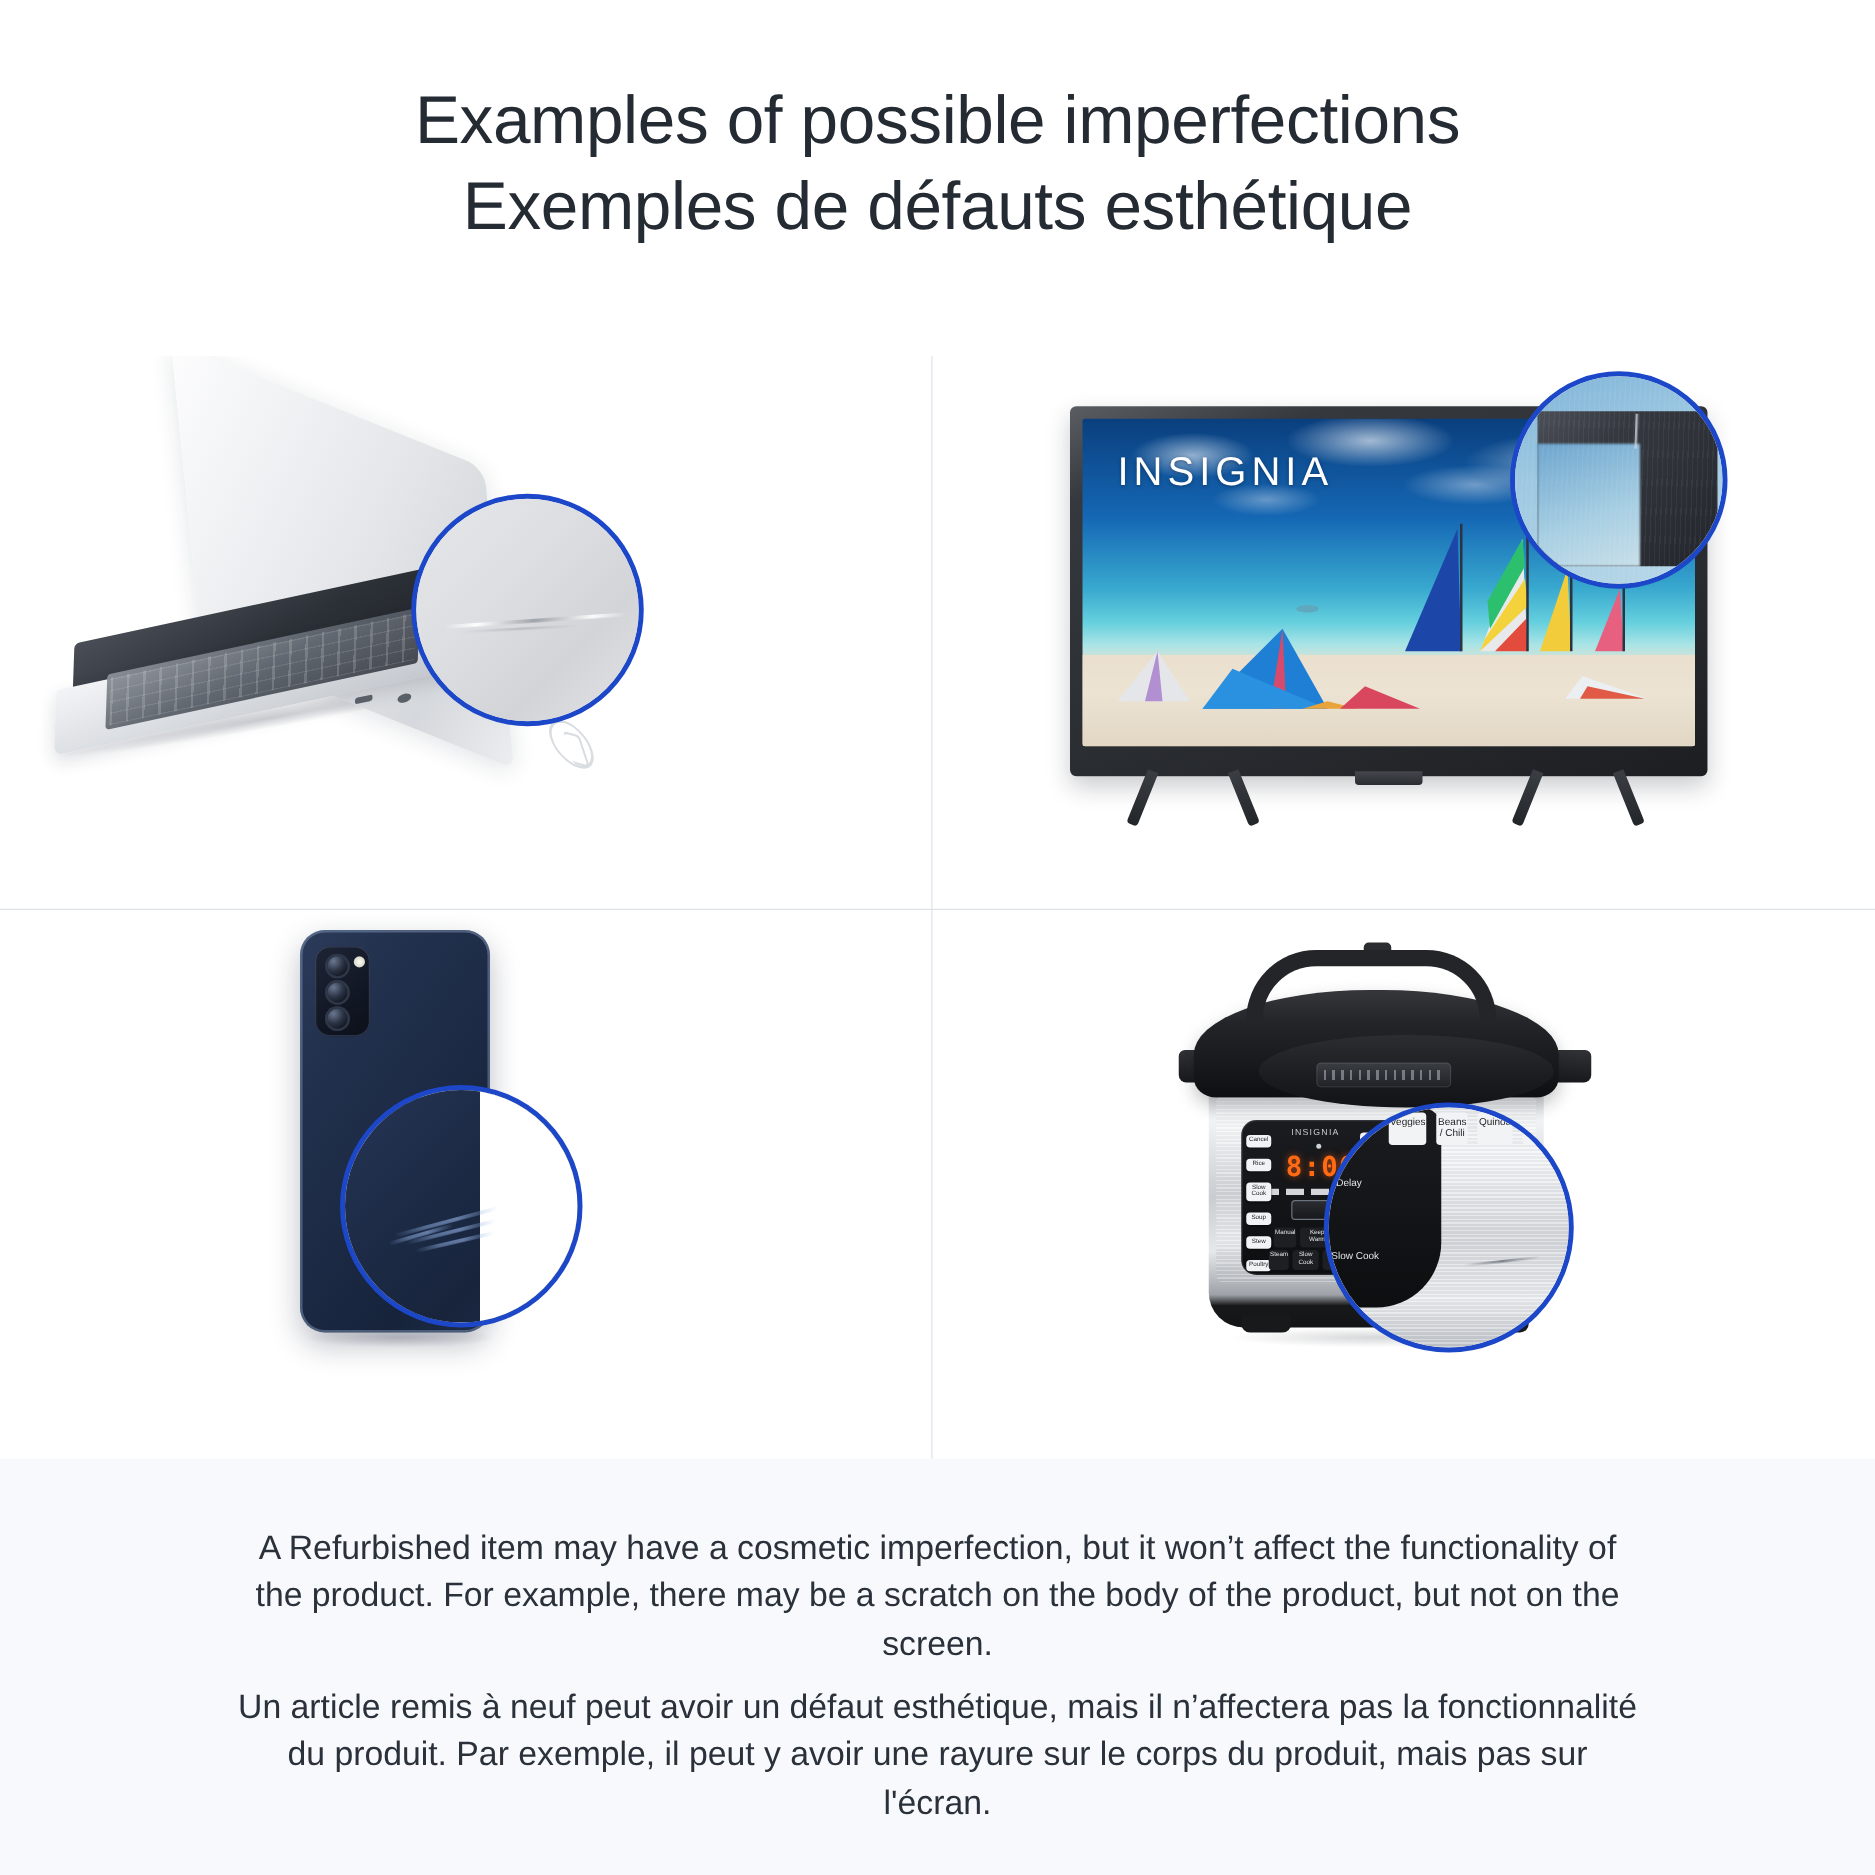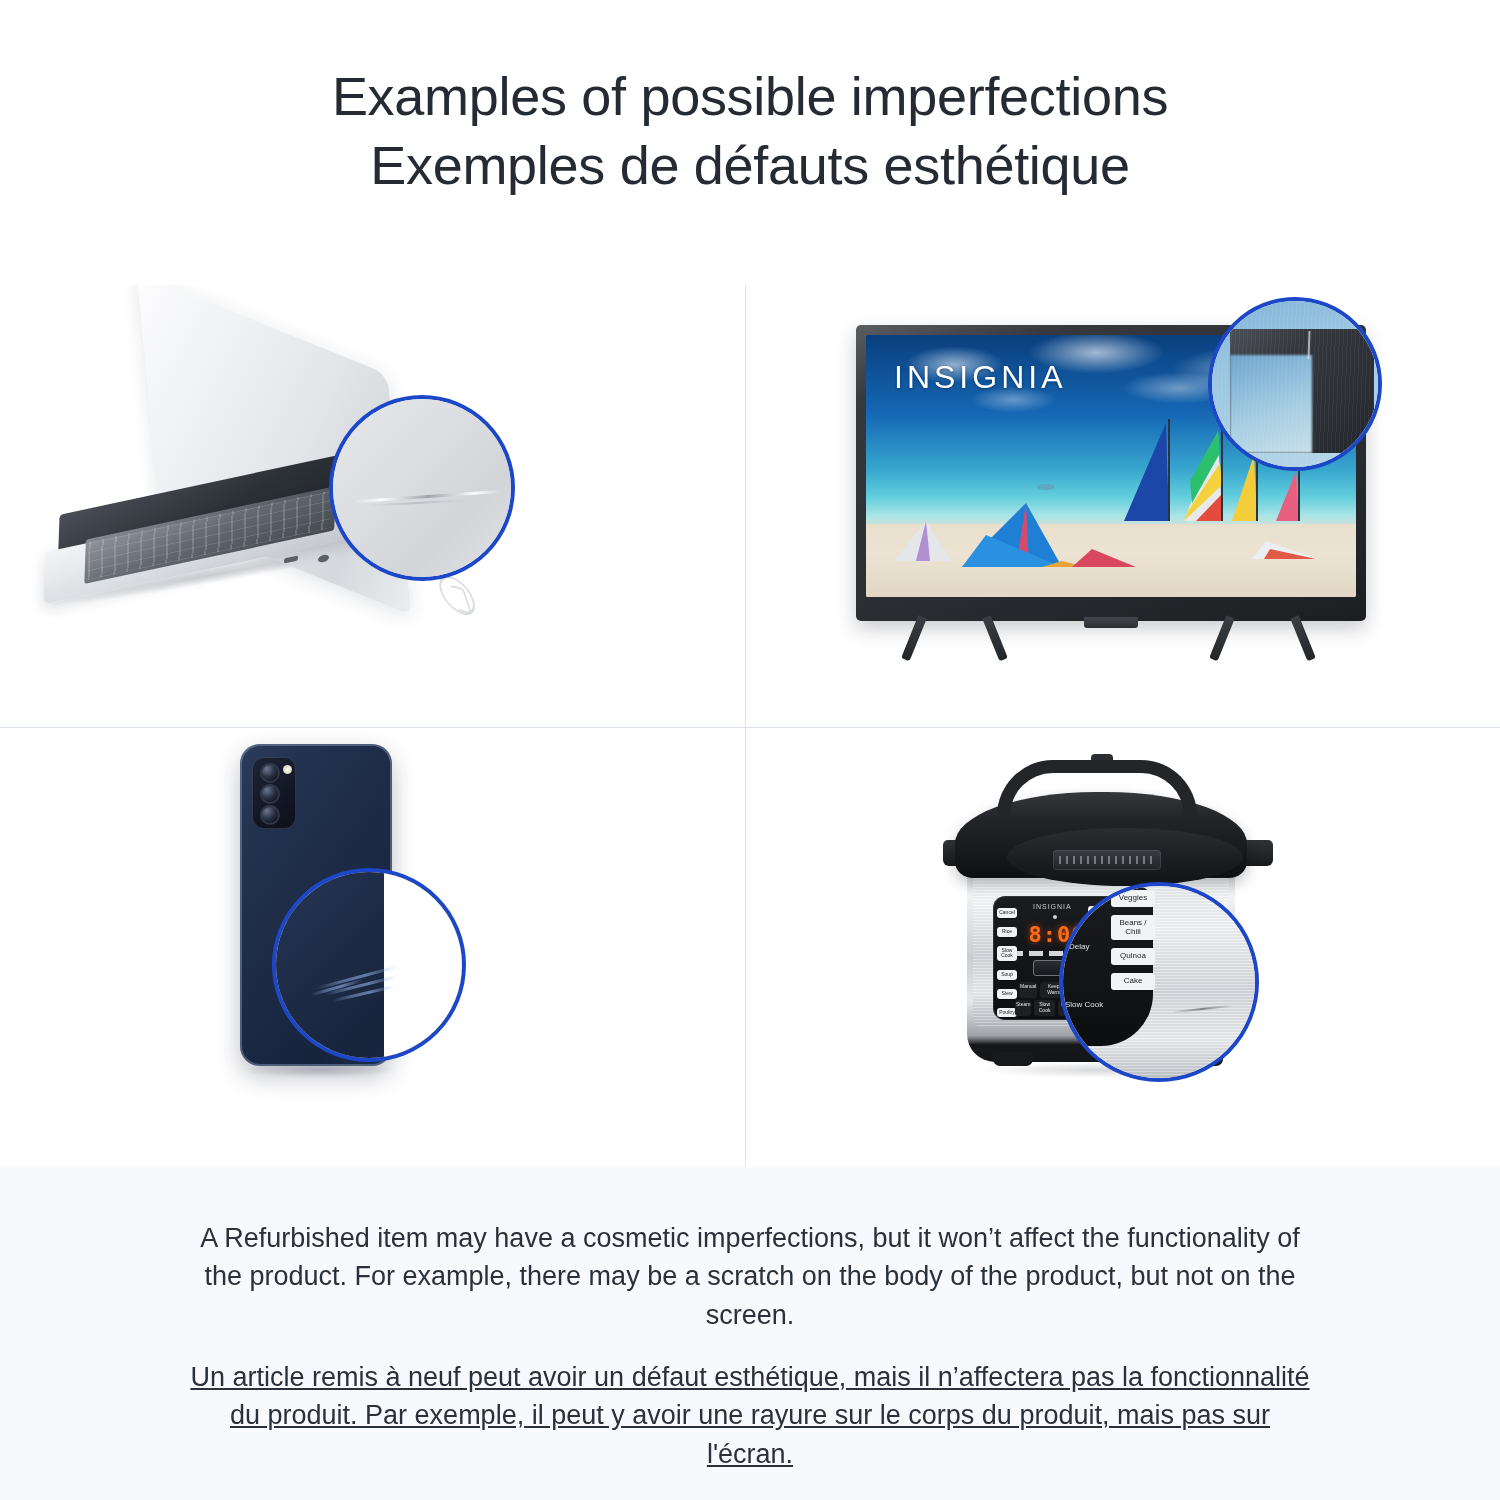--- a/index.html
+++ b/index.html
@@ -393,21 +393,21 @@
     content: ""; position: absolute; inset: 0;
     background: repeating-linear-gradient(0deg, rgba(255,255,255,.30) 0 1px, rgba(115,120,128,.07) 1px 3px);
   }
   .ck-mag-dark {
     position: absolute; left: -6px; top: 0; width: 96px; height: 160px;
     background: linear-gradient(180deg,#1b1c1f,#0d0e10);
     border-radius: 0 16px 52px 0;
   }
   .ck-mag-btns {
     position: absolute; left: 48px; top: 4px; width: 44px;
-    display: flex; flex-direction: column; gap: 8px;
+    display: flex; flex-direction: row; gap: 8px;
   }
   .ck-mag-btn {
     background: #f2f3f5; color: #1d1f22; border-radius: 3px;
     font-size: 8px; line-height: 1.1; text-align: center; padding: 4px 1px;
   }
   .ck-mag-dbtn {
     position: absolute; color: #dfe2e6; font-size: 8px;
   }
   .ck-mag-scratch {
     position: absolute; left: 108px; top: 122px; width: 62px; height: 2px;
@@ -426,21 +426,21 @@
     background: #f7f9fc;
     display: flex; flex-direction: column;
     align-items: center; justify-content: flex-start;
     padding: 52px 0 0 0;
   }
   .caption p {
     width: 1130px; text-align: center;
     font-size: 27px; line-height: 1.42;
     color: #2a313a;
   }
-  .caption p + p { margin-top: 24px; text-decoration: underline; }
+  .caption p + p { margin-top: 12px; }
 </style>
 </head>
 <body>
 
 <div class="page">
 
   <div class="title-block">
     <div class="title-line">Examples of possible imperfections</div>
     <div class="title-line">Exemples de défauts esthétique</div>
   </div>
@@ -619,17 +619,17 @@
             <div class="ck-mag-dbtn" style="left:6px;top:56px">Delay</div>
             <div class="ck-mag-dbtn" style="left:2px;top:114px">Slow Cook</div>
             <div class="ck-mag-scratch"></div>
           </div>
         </div>
       </div>
     </div>
   </div>
 
   <div class="caption">
-    <p>A Refurbished item may have a cosmetic imperfections, but it won’t affect the functionality of the product. For example, there may be a scratch on the body of the product, but not on the screen.</p>
+    <p>A Refurbished item may have a cosmetic imperfection, but it won’t affect the functionality of the product. For example, there may be a scratch on the body of the product, but not on the screen.</p>
     <p>Un article remis à neuf peut avoir un défaut esthétique, mais il n’affectera pas la fonctionnalité du produit. Par exemple, il peut y avoir une rayure sur le corps du produit, mais pas sur l'écran.</p>
   </div>
 
 </div>
 
 </body></html>

